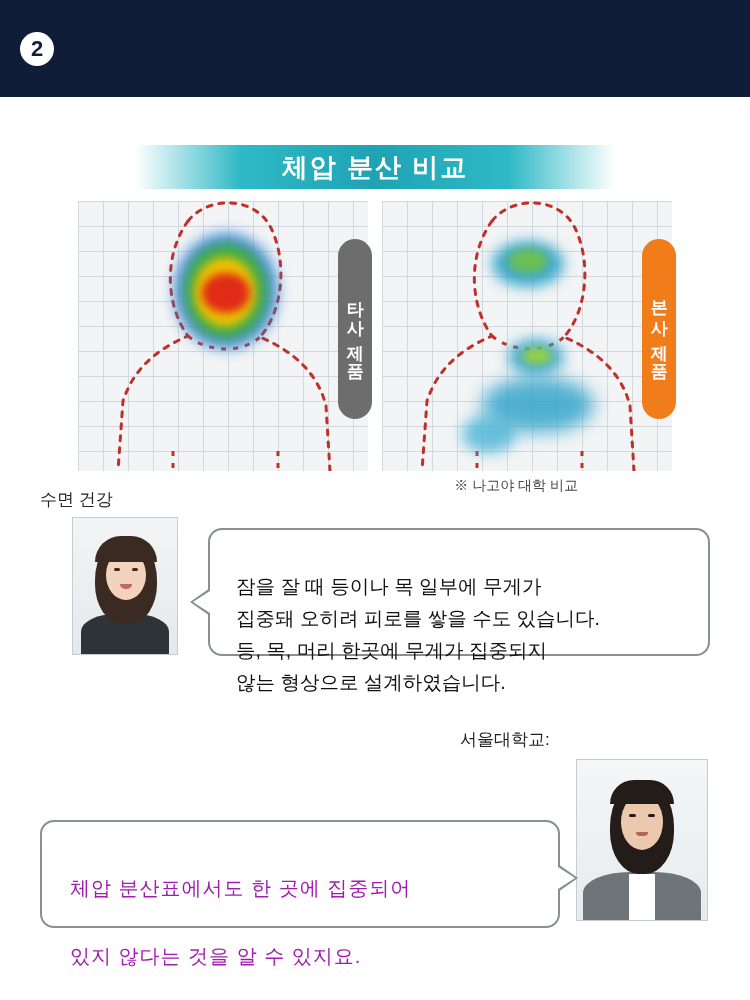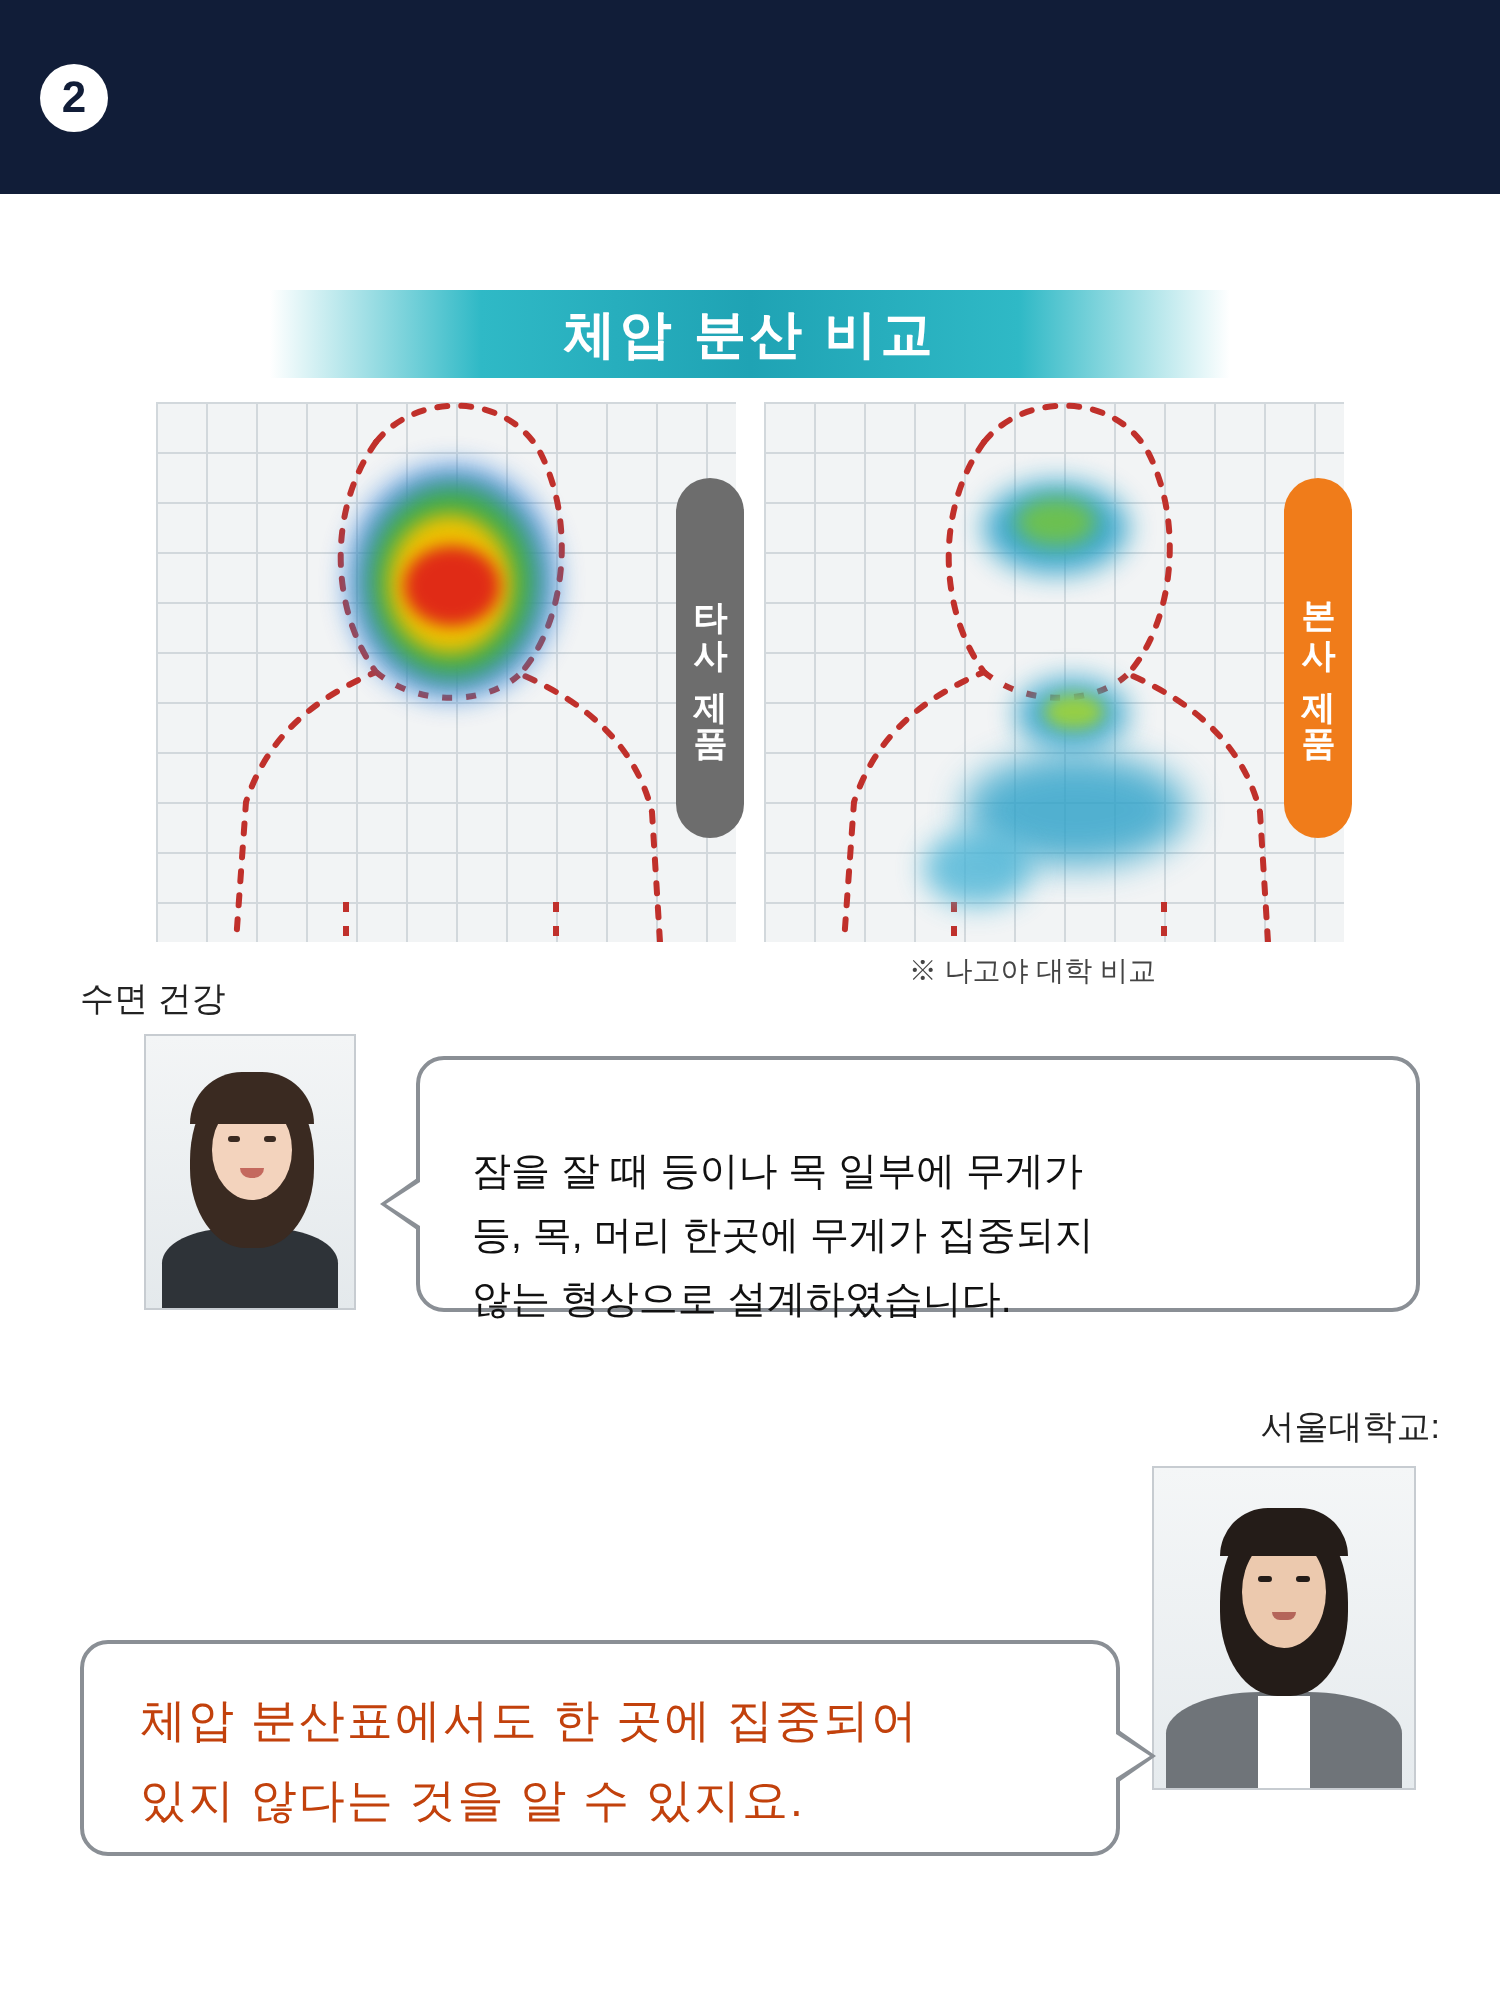--- a/index.html
+++ b/index.html
@@ -137,32 +137,32 @@
   .tail-left::after{
     content:"";position:absolute;left:3px;top:-11px;
     width:0;height:0;
     border-top:11px solid transparent;
     border-bottom:11px solid transparent;
     border-right:17px solid #ffffff;
   }
 
   
   .r2{
-    position:absolute;right:30px;top:702px;width:260px;text-align:right;
+    position:absolute;right:30px;top:728px;width:260px;
   }
   .r2-line1{font-size:17px;color:#222;}
   .r2-line2{font-size:24px;color:#111;font-weight:bold;margin-top:4px;}
   .photo2{width:130px;height:160px;margin:8px 12px 0 auto;}
 
   
   .b2{
     left:40px;top:820px;width:520px;height:108px;
     padding:18px 20px 0 28px;
   }
-  .b2 p{font-size:23px;line-height:40px;color:#c2410c;letter-spacing:1px;}
+  .b2 p{font-size:20px;line-height:40px;color:#a21caf;letter-spacing:1px;margin-top:28px;}
   .tail-right{
     position:absolute;right:-20px;top:42px;
     width:0;height:0;
     border-top:14px solid transparent;
     border-bottom:14px solid transparent;
     border-left:20px solid #8a8f95;
   }
   .tail-right::after{
     content:"";position:absolute;left:-20px;top:-11px;
     width:0;height:0;
@@ -237,20 +237,21 @@
     <div style="position:absolute;left:41px;top:50px;width:6px;height:3px;border-radius:3px;background:#3a2a21;"></div>
     <div style="position:absolute;left:59px;top:50px;width:6px;height:3px;border-radius:3px;background:#3a2a21;"></div>
     <div style="position:absolute;left:47px;top:66px;width:12px;height:5px;border-radius:0 0 8px 8px;background:#c4695e;"></div>
     <div style="position:absolute;left:22px;top:18px;width:62px;height:26px;border-radius:40px 40px 0 0;background:#3a2a21;"></div>
   </div>
 </div>
 
 <div class="bubble b1">
   <div class="tail-left"></div>
   <p>잠을 잘 때 등이나 목 일부에 무게가</p>
+  <p>집중돼 오히려 피로를 쌓을 수도 있습니다.</p>
   <p>등, 목, 머리 한곳에 무게가 집중되지</p>
   <p>않는 형상으로 설계하였습니다.</p>
 </div>
 
 <div class="r2">
   <div class="r2-line1">서울대학교:</div>
   <div class="photo photo2">
     <div style="position:absolute;left:0;top:0;width:130px;height:160px;background:linear-gradient(#f4f6f7,#e6ebee);"></div>
     <div class="body" style="left:6px;top:112px;width:118px;height:52px;background:#6f7479;"></div>
     <div style="position:absolute;left:52px;top:114px;width:26px;height:50px;background:#ffffff;"></div>

